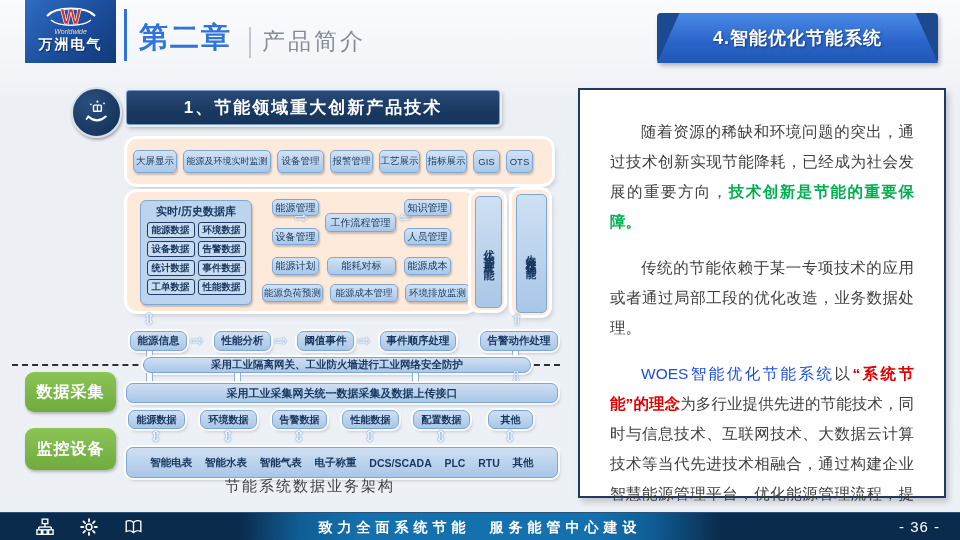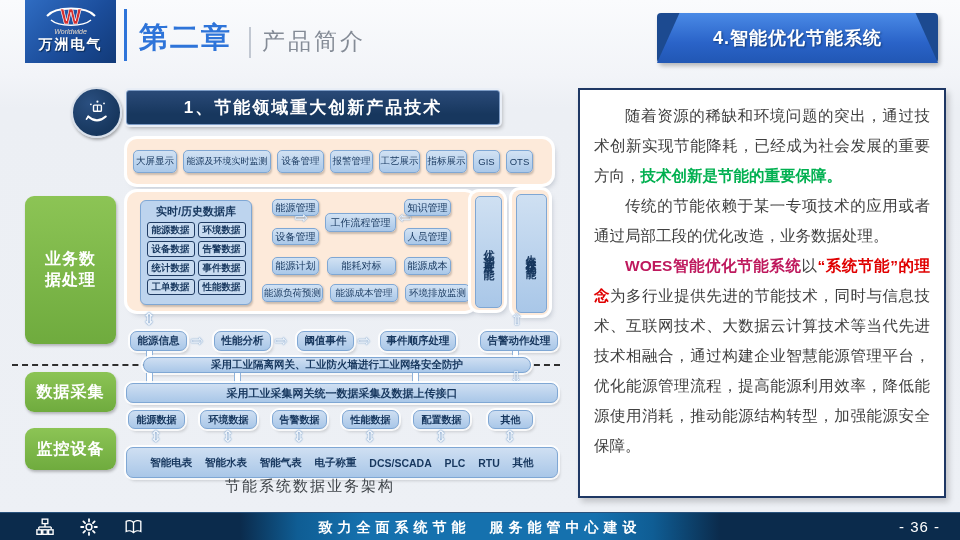--- a/index.html
+++ b/index.html
@@ -68,23 +68,23 @@
   .dashline{position:absolute;left:12px;top:364px;width:548px;border-top:2px dashed #2f2f2f;}
   .caption{position:absolute;left:150px;top:477px;width:320px;text-align:center;
            font-size:15px;color:#3f4449;letter-spacing:2px;}
   .devlabels{position:absolute;left:126px;top:447px;width:432px;height:31px;display:flex;
              align-items:center;justify-content:space-around;padding:0 18px;box-sizing:border-box;}
   .devlabels span{font-size:10.5px;font-weight:bold;color:#17375e;}
   
   .rpanel{position:absolute;left:578px;top:88px;width:368px;height:410px;background:#ffffff;
           border:2px solid #1f3864;box-shadow:3px 4px 6px rgba(0,0,0,.18);box-sizing:border-box;
           padding:11px 14px;}
-  .rpanel p{margin:0;font-size:15.5px;line-height:30px;color:#404040;text-align:justify;text-indent:2em;}
+  .rpanel p{margin:16px;font-size:15.5px;line-height:30px;color:#404040;text-align:justify;text-indent:2em;}
   .t-green{color:#00b050;font-weight:bold;}
-  .t-blue{color:#be185d;font-weight:bold;}
+  .t-blue{color:#1d4ed8;font-weight:normal;}
   .t-red{color:#e00000;font-weight:bold;}
   
   .footer{position:absolute;left:0;top:512px;width:960px;height:28px;
           background:linear-gradient(90deg,#0b2b4c 0%,#0b2b4c 25%,#0f5d94 31%,#1571ae 38%,#1571ae 62%,#0f5d94 68%,#0b2b4c 75%,#0b2b4c 100%);
           border-top:1px solid #29527c;}
   .f-icons{position:absolute;left:36px;top:5px;display:flex;gap:26px;align-items:center;}
   .f-slogan{position:absolute;left:50%;top:6px;transform:translateX(-50%);
             color:#ffffff;font-size:14px;font-weight:bold;letter-spacing:5px;white-space:nowrap;}
   .f-page{position:absolute;right:20px;top:5px;color:#ffffff;font-size:15px;letter-spacing:1px;}
 </style>
@@ -123,21 +123,20 @@
       <path d="M6 20 q10 9 20 0" fill="none" stroke="#ffffff" stroke-width="2.4" stroke-linecap="round"></path>
       <path d="M6 20 l-2 3" stroke="#ffffff" stroke-width="2" stroke-linecap="round"></path>
     </svg>
   </div>
   <div class="title-bar">
     <span>1、节能领域重大创新产品技术</span>
   </div>
 
   <div class="dashline"></div>
 
-  <div class="glabel" style="top:196px;height:148px;padding:0 12px;box-sizing:border-box;">业务数据处理</div>
   <div class="glabel" style="top:372px;height:40px;">数据采集</div>
   <div class="glabel" style="top:428px;height:42px;">监控设备</div>
 
   <div class="cream" style="left:127px;top:139px;width:425px;height:45px;">
     <div class="bb" style="left:6px;top:11px;width:44px;height:23px;font-size:9.5px;">大屏显示</div>
     <div class="bb" style="left:56px;top:11px;width:88px;height:23px;font-size:9px;">能源及环境实时监测</div>
     <div class="bb" style="left:150px;top:11px;width:47px;height:23px;font-size:9.5px;">设备管理</div>
     <div class="bb" style="left:203px;top:11px;width:43px;height:23px;font-size:9.5px;">报警管理</div>
     <div class="bb" style="left:252px;top:11px;width:41px;height:23px;font-size:9.5px;">工艺展示</div>
     <div class="bb" style="left:299px;top:11px;width:41px;height:23px;font-size:9.5px;">指标展示</div>

